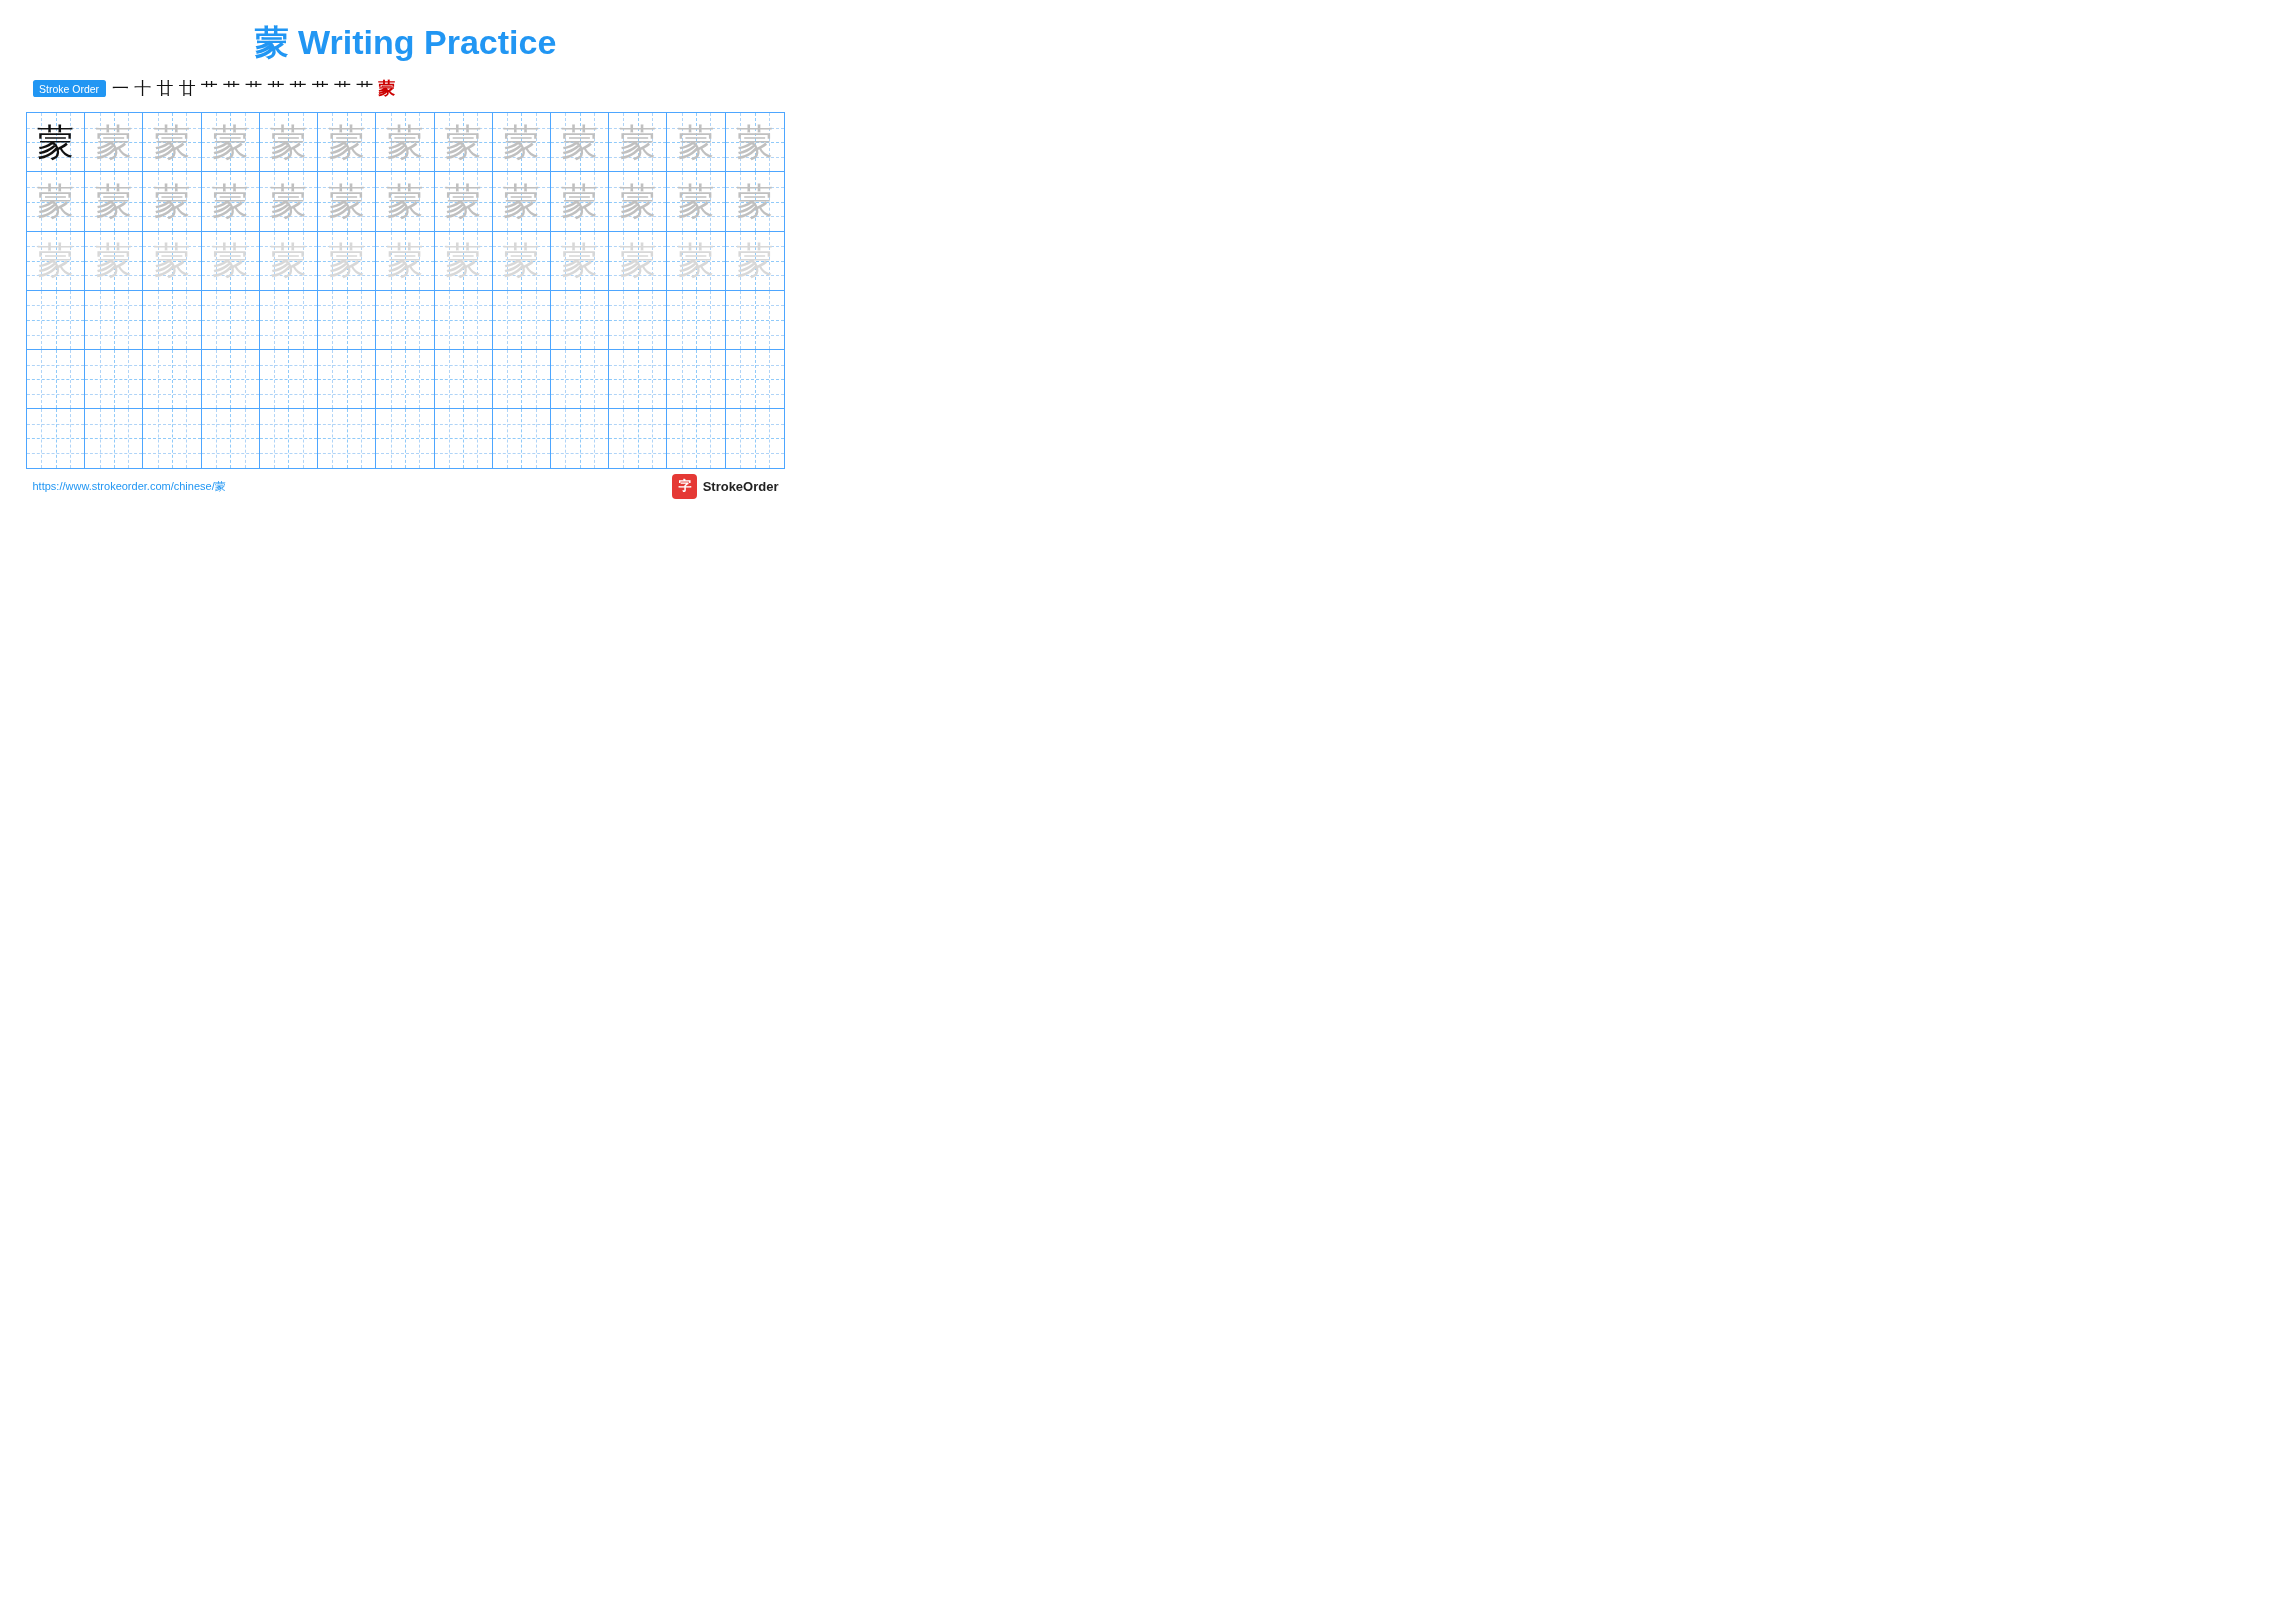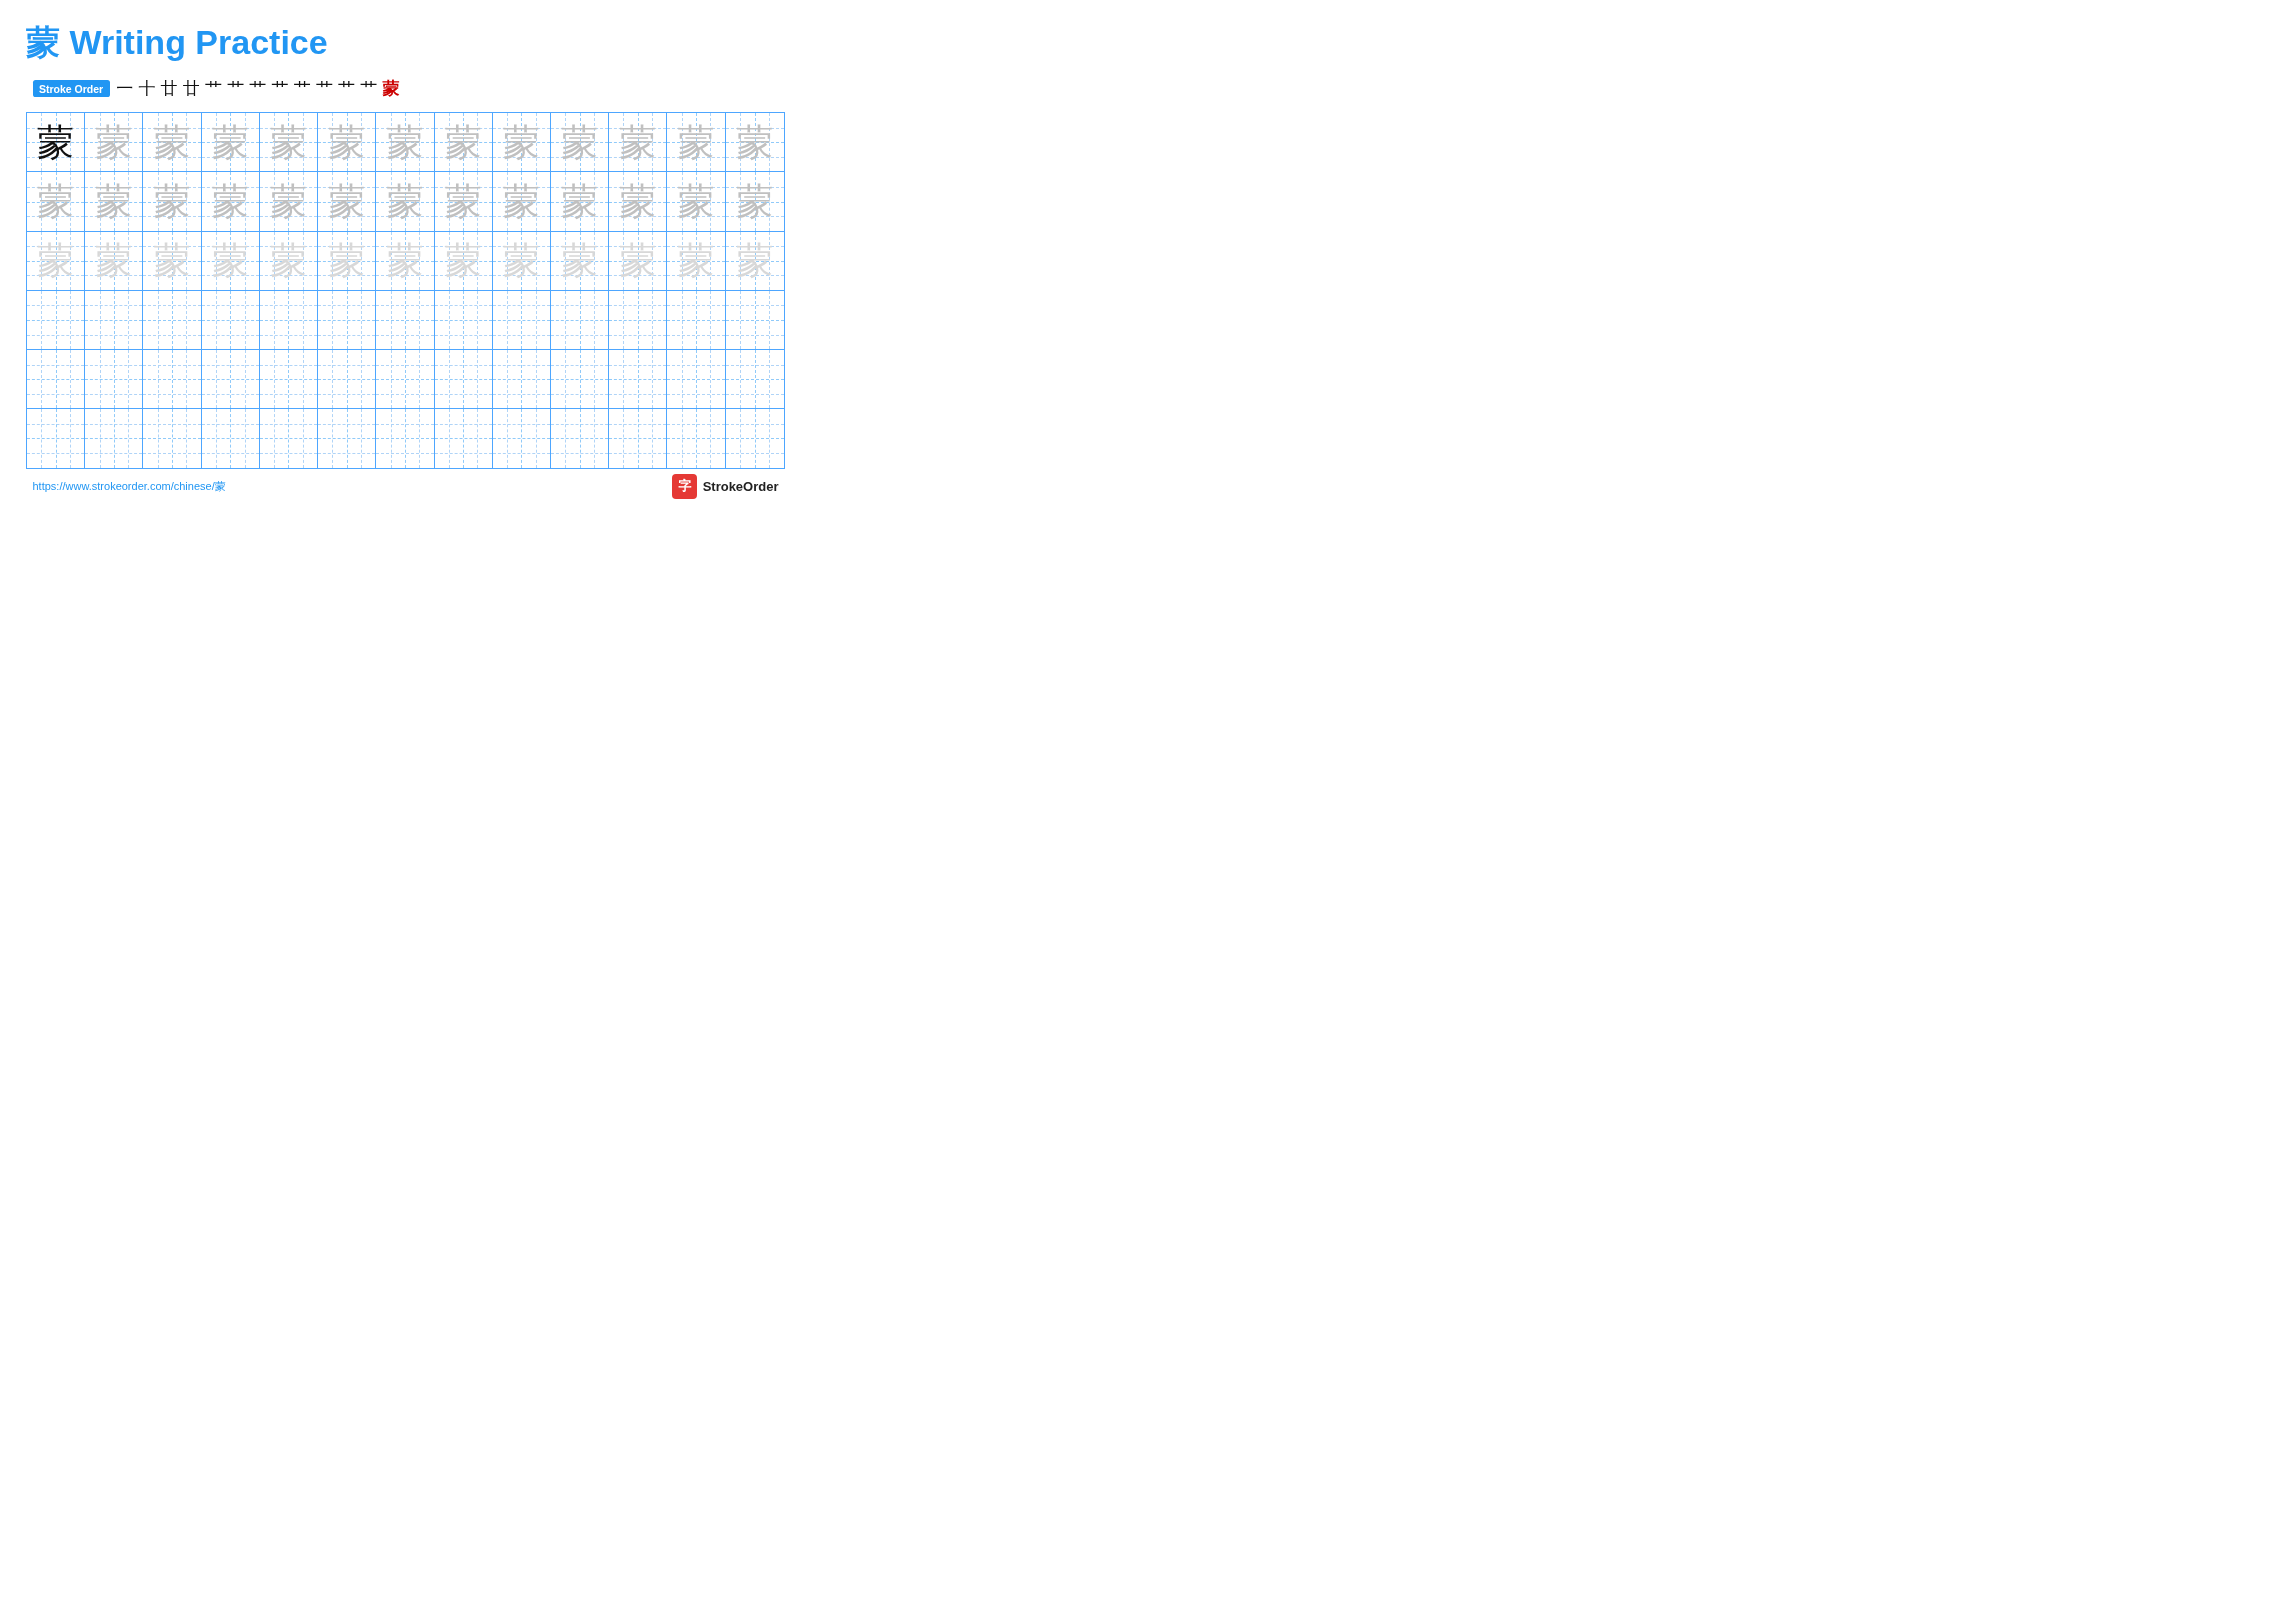--- a/index.html
+++ b/index.html
@@ -7,41 +7,42 @@
       background: #ffffff;
       font-family: Arial, sans-serif;
       width: 811px;
       min-height: 574px;
       padding: 19.6px 26px;
       position: relative;
     }
 
     
     .title-section {
+      text-align: center;
       margin-bottom: 11.8px;
     }
     .title-text {
       font-size: 34px;
       font-weight: bold;
       color: #2196F3;
     }
 
     
     .stroke-order-row {
       display: flex;
       align-items: center;
       gap: 6.5px;
       margin-bottom: 11.8px;
       padding-left: 6.5px;
     }
     .stroke-order-badge {
       background: #2196F3;
       color: white;
       font-size: 10.5px;
-      font-weight: bold;
+      font-weight: normal;
       padding: 2.6px 6.5px;
       border-radius: 2.6px;
       white-space: nowrap;
     }
     .stroke-chars {
       display: flex;
       gap: 5.2px;
       align-items: center;
     }
     .stroke-char {

